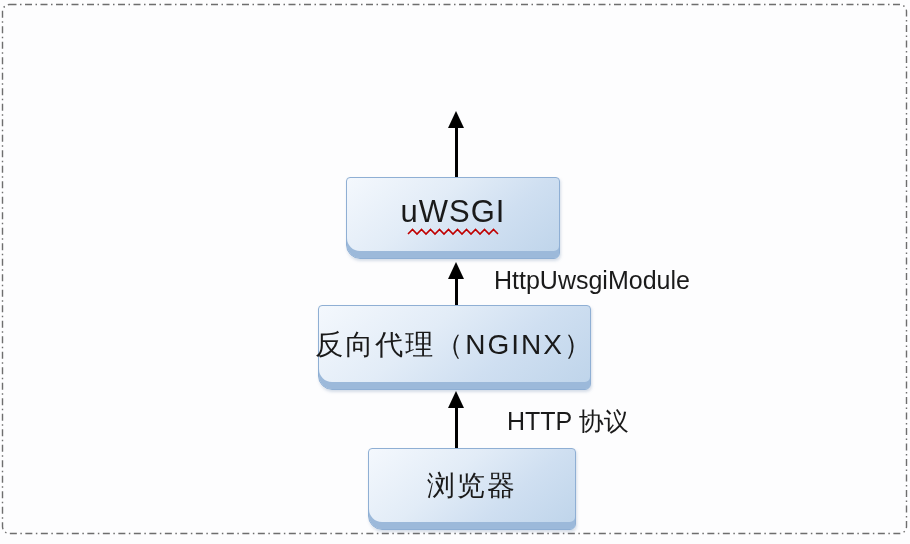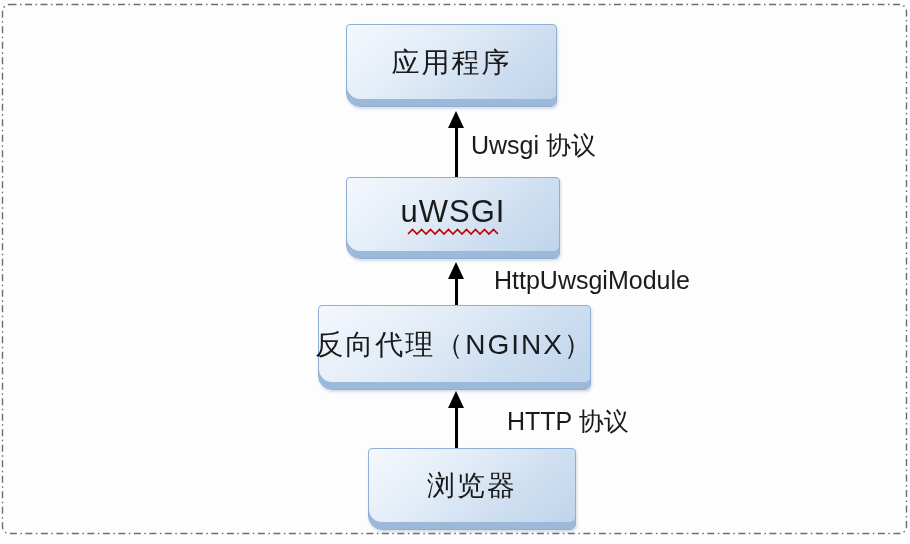--- a/index.html
+++ b/index.html
@@ -82,29 +82,25 @@
 </style>
 </head>
 <body>
 
 <div class="canvas">
 
   <svg class="frame-border" width="910" height="544" viewBox="0 0 910 544">
     <rect x="2.5" y="4.5" width="904" height="529" rx="7" ry="7" fill="none" stroke="#6e6e6e" stroke-width="1.4" stroke-dasharray="7 3.5 1.5 3.5"></rect>
   </svg>
 
-  <div class="node node-app">
-    <span class="node-label">应用程序</span>
-  </div>
 
   <div class="arrow arrow-1">
     <div class="head"></div>
     <div class="shaft"></div>
   </div>
-  <span class="edge-label label-uwsgi-proto">Uwsgi 协议</span>
 
   <div class="node node-uwsgi">
     <span class="node-label">uWSGI</span>
     <svg class="squiggle" width="92" height="8" viewBox="0 0 92 8">
       <polyline points="1,6 5.5,1.5 10,6 14.5,1.5 19,6 23.5,1.5 28,6 32.5,1.5 37,6 41.5,1.5 46,6 50.5,1.5 55,6 59.5,1.5 64,6 68.5,1.5 73,6 77.5,1.5 82,6 86.5,1.5 91,6" fill="none" stroke="#c00000" stroke-width="1.6"></polyline>
     </svg>
   </div>
 
   <div class="arrow arrow-2">
     <div class="head"></div>

